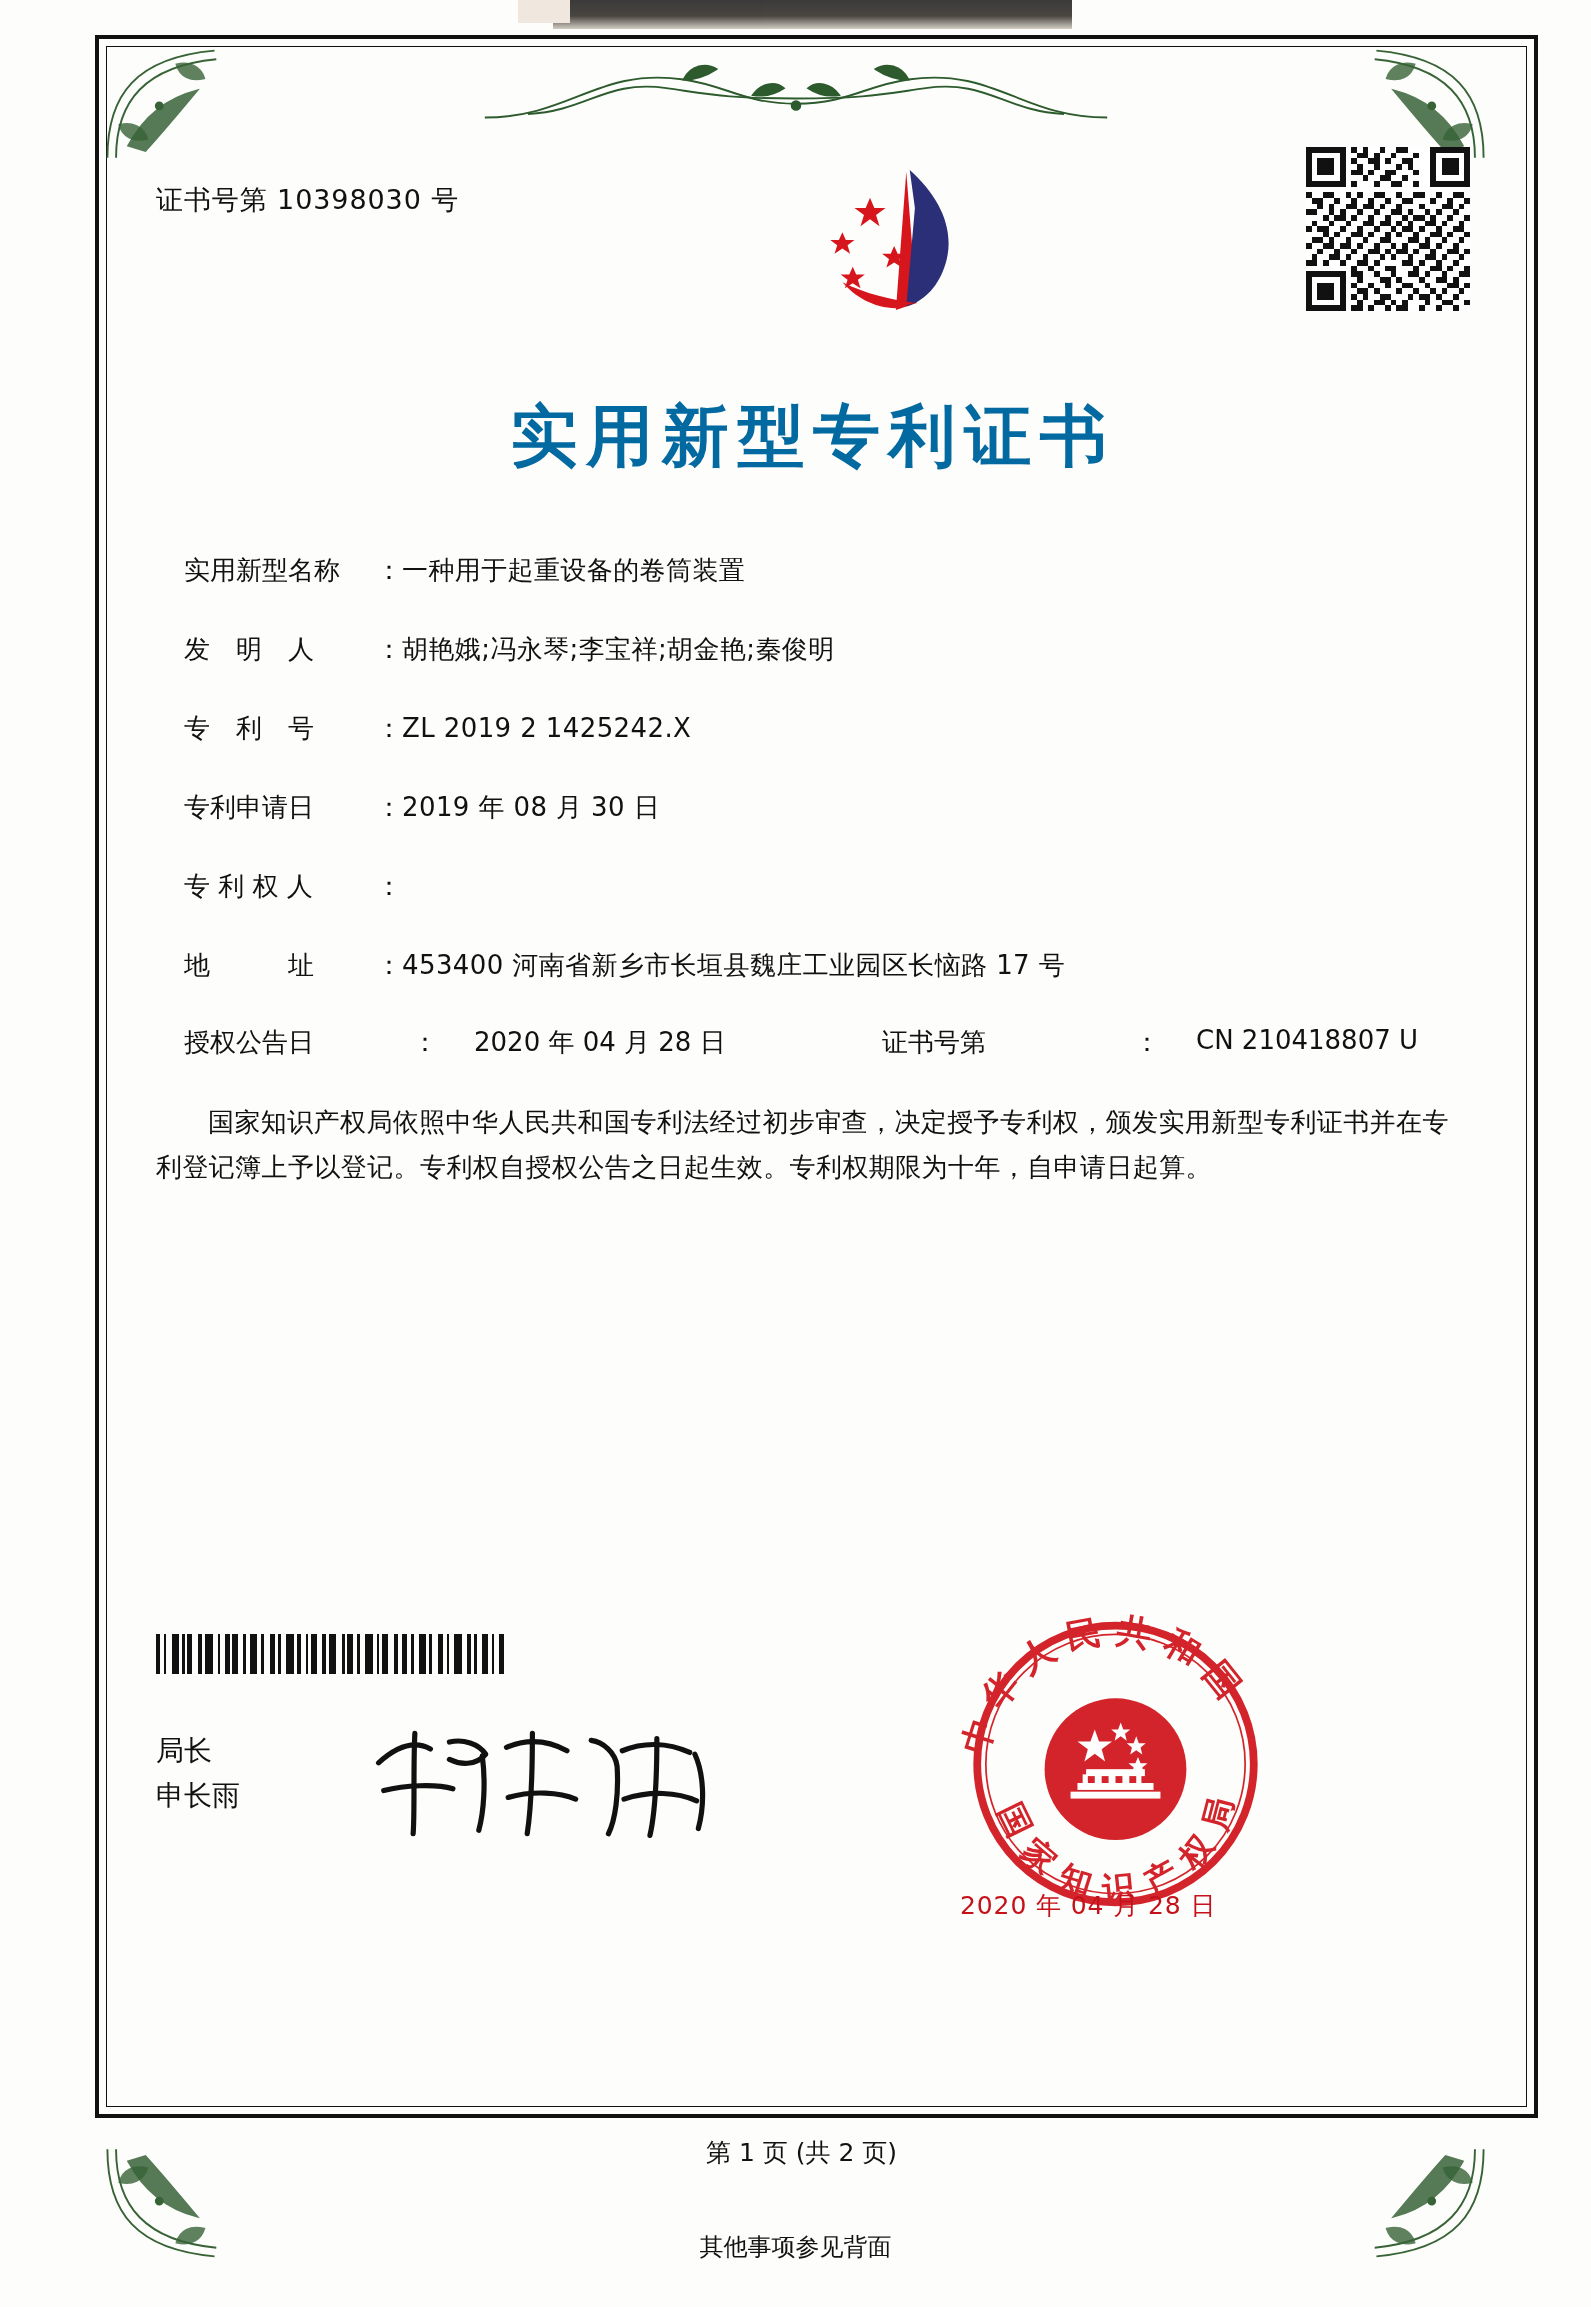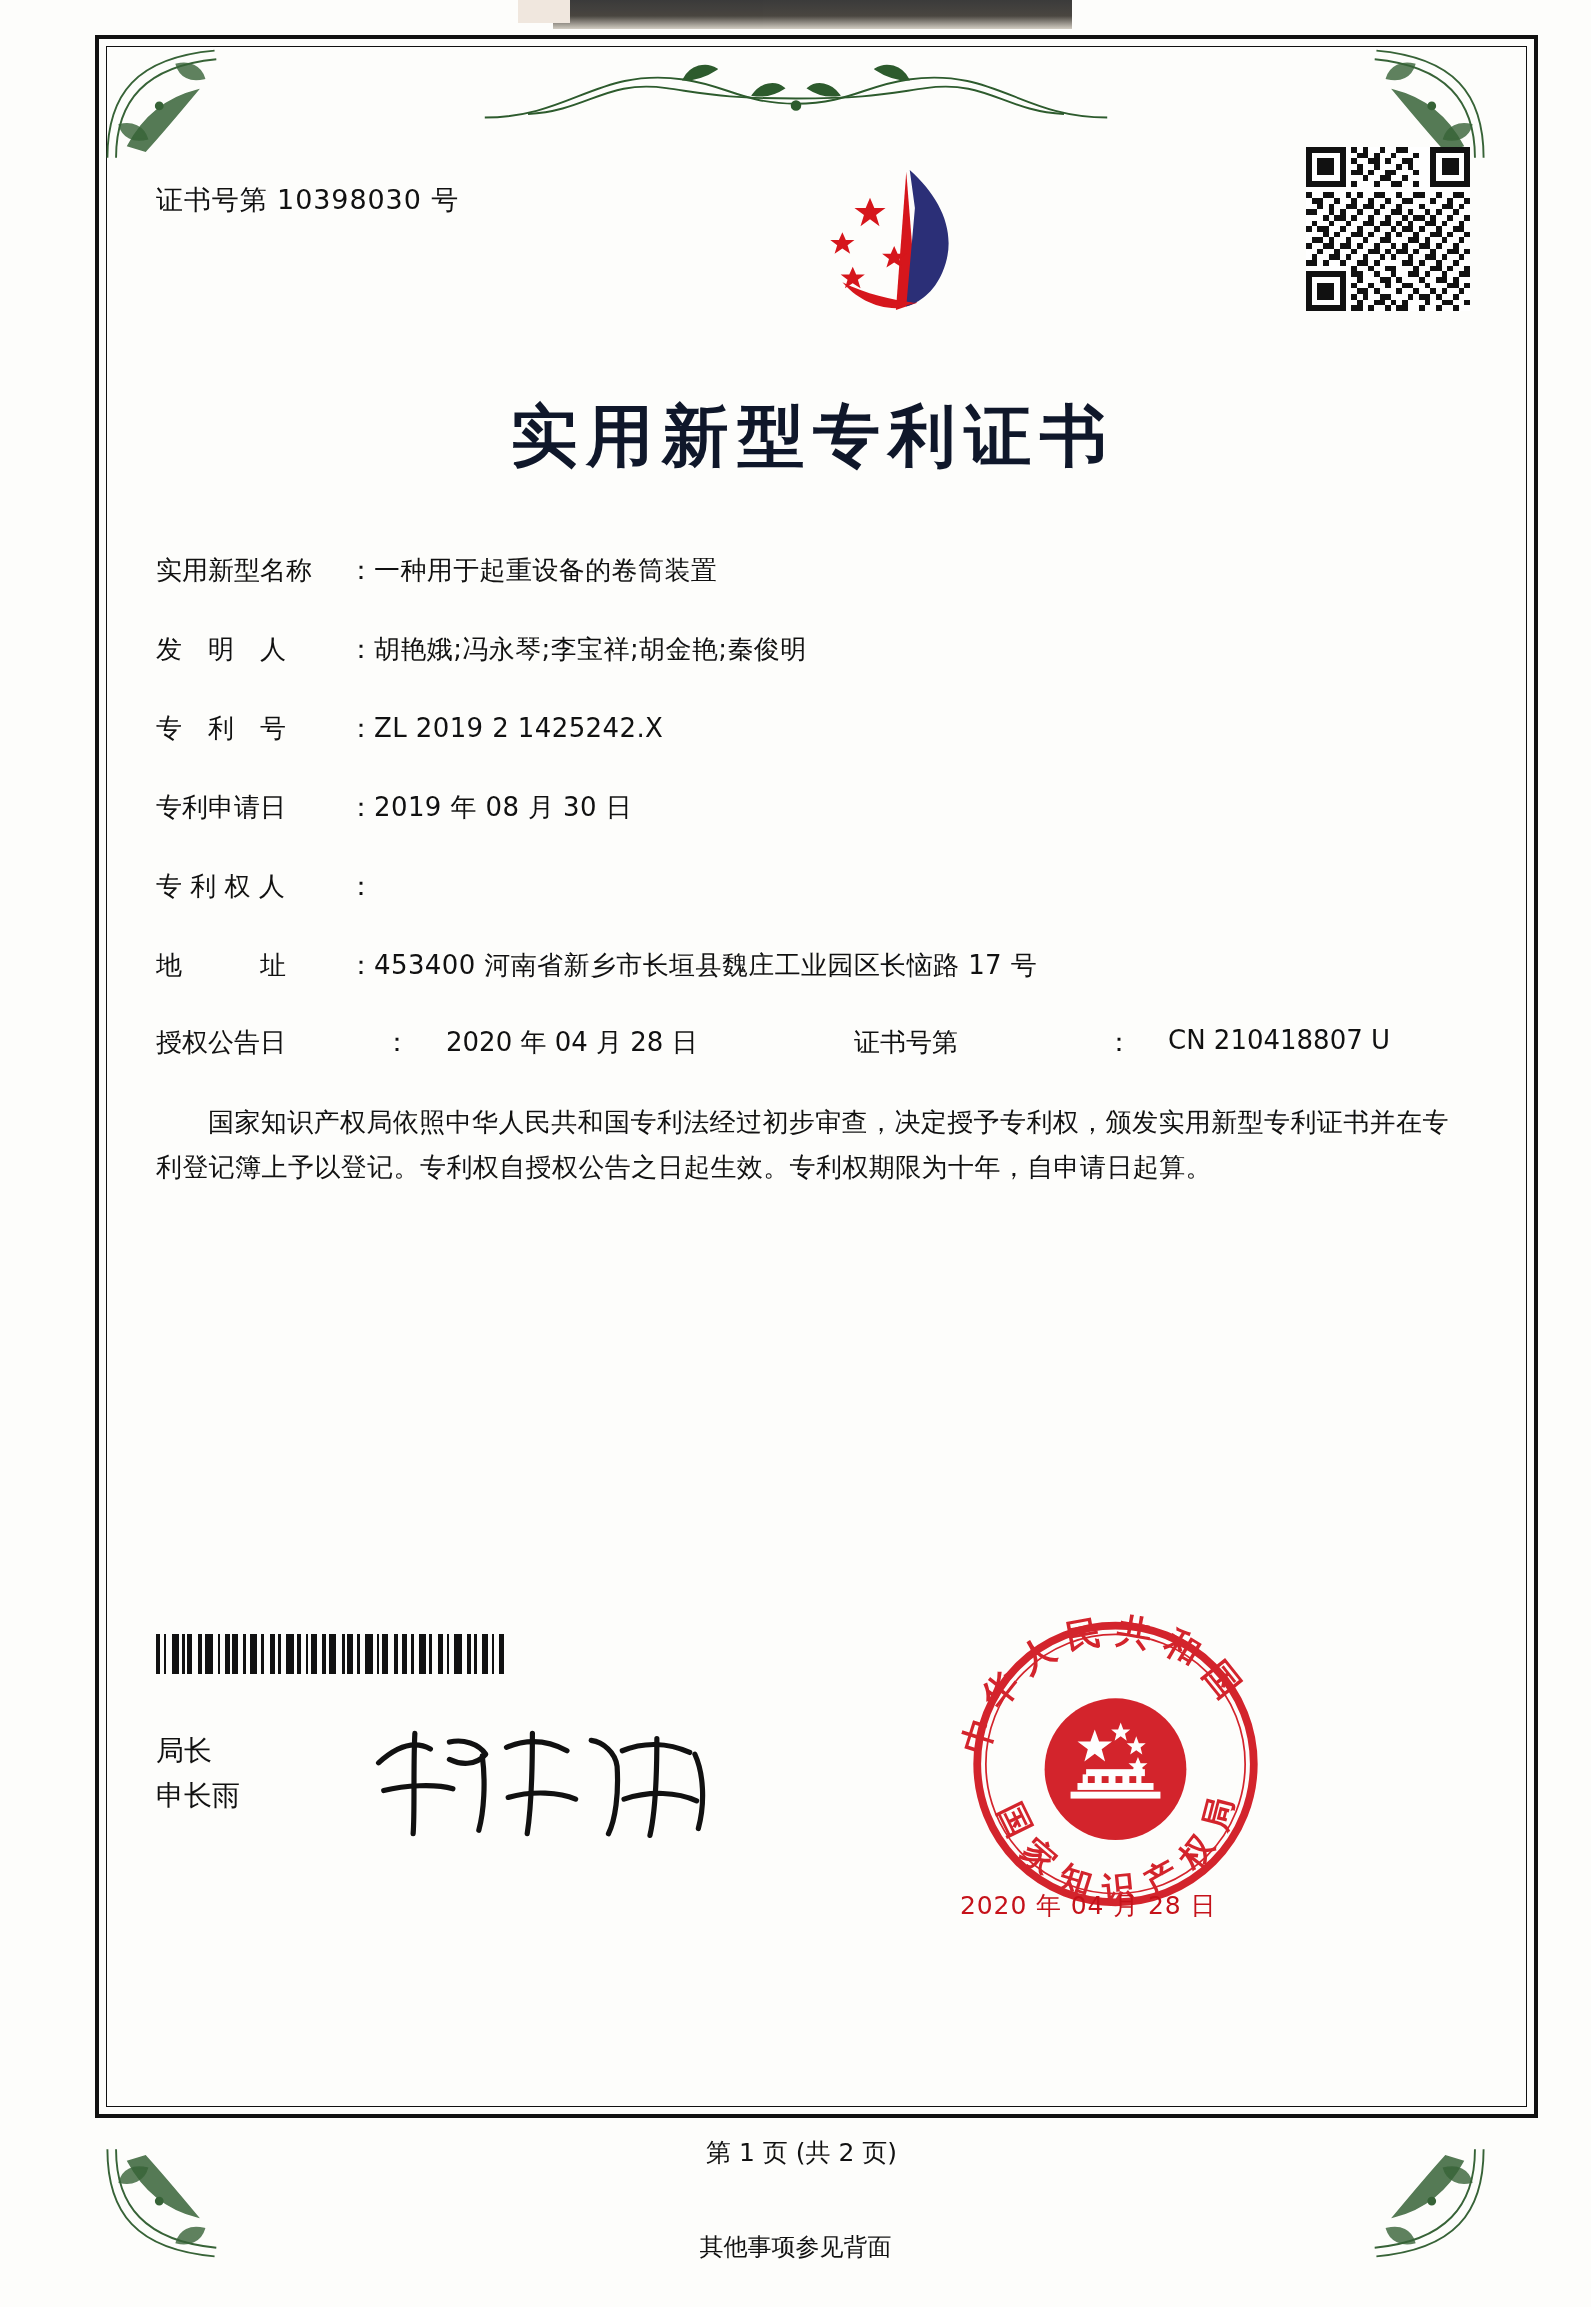--- a/index.html
+++ b/index.html
@@ -54,23 +54,23 @@
   .logo{
     position:absolute;left:657px;top:-26px;width:190px;height:199px;
   }
   .qr{
     position:absolute;right:0;top:-35px;width:164px;height:164px;
   }
   .title{
     text-align:center;margin-top:173px;
     font-size:67px;font-weight:bold;letter-spacing:8.6px;
     font-family:"DejaVu Sans","Liberation Sans",sans-serif;
-    color:#0f172a;
-  }
-  .fields{margin-top:69px;}
+    color:#0369a1;
+  }
+  .fields{margin-top:69px;margin-left:28px;}
   .field{
     display:flex;align-items:flex-start;margin-bottom:40px;
     font-size:26px;line-height:1.5;color:#111;
   }
   .f-label{
     width:192px;flex:0 0 192px;
     letter-spacing:0px;
     white-space:pre;
   }
   .f-sep{flex:0 0 15.6px;}

